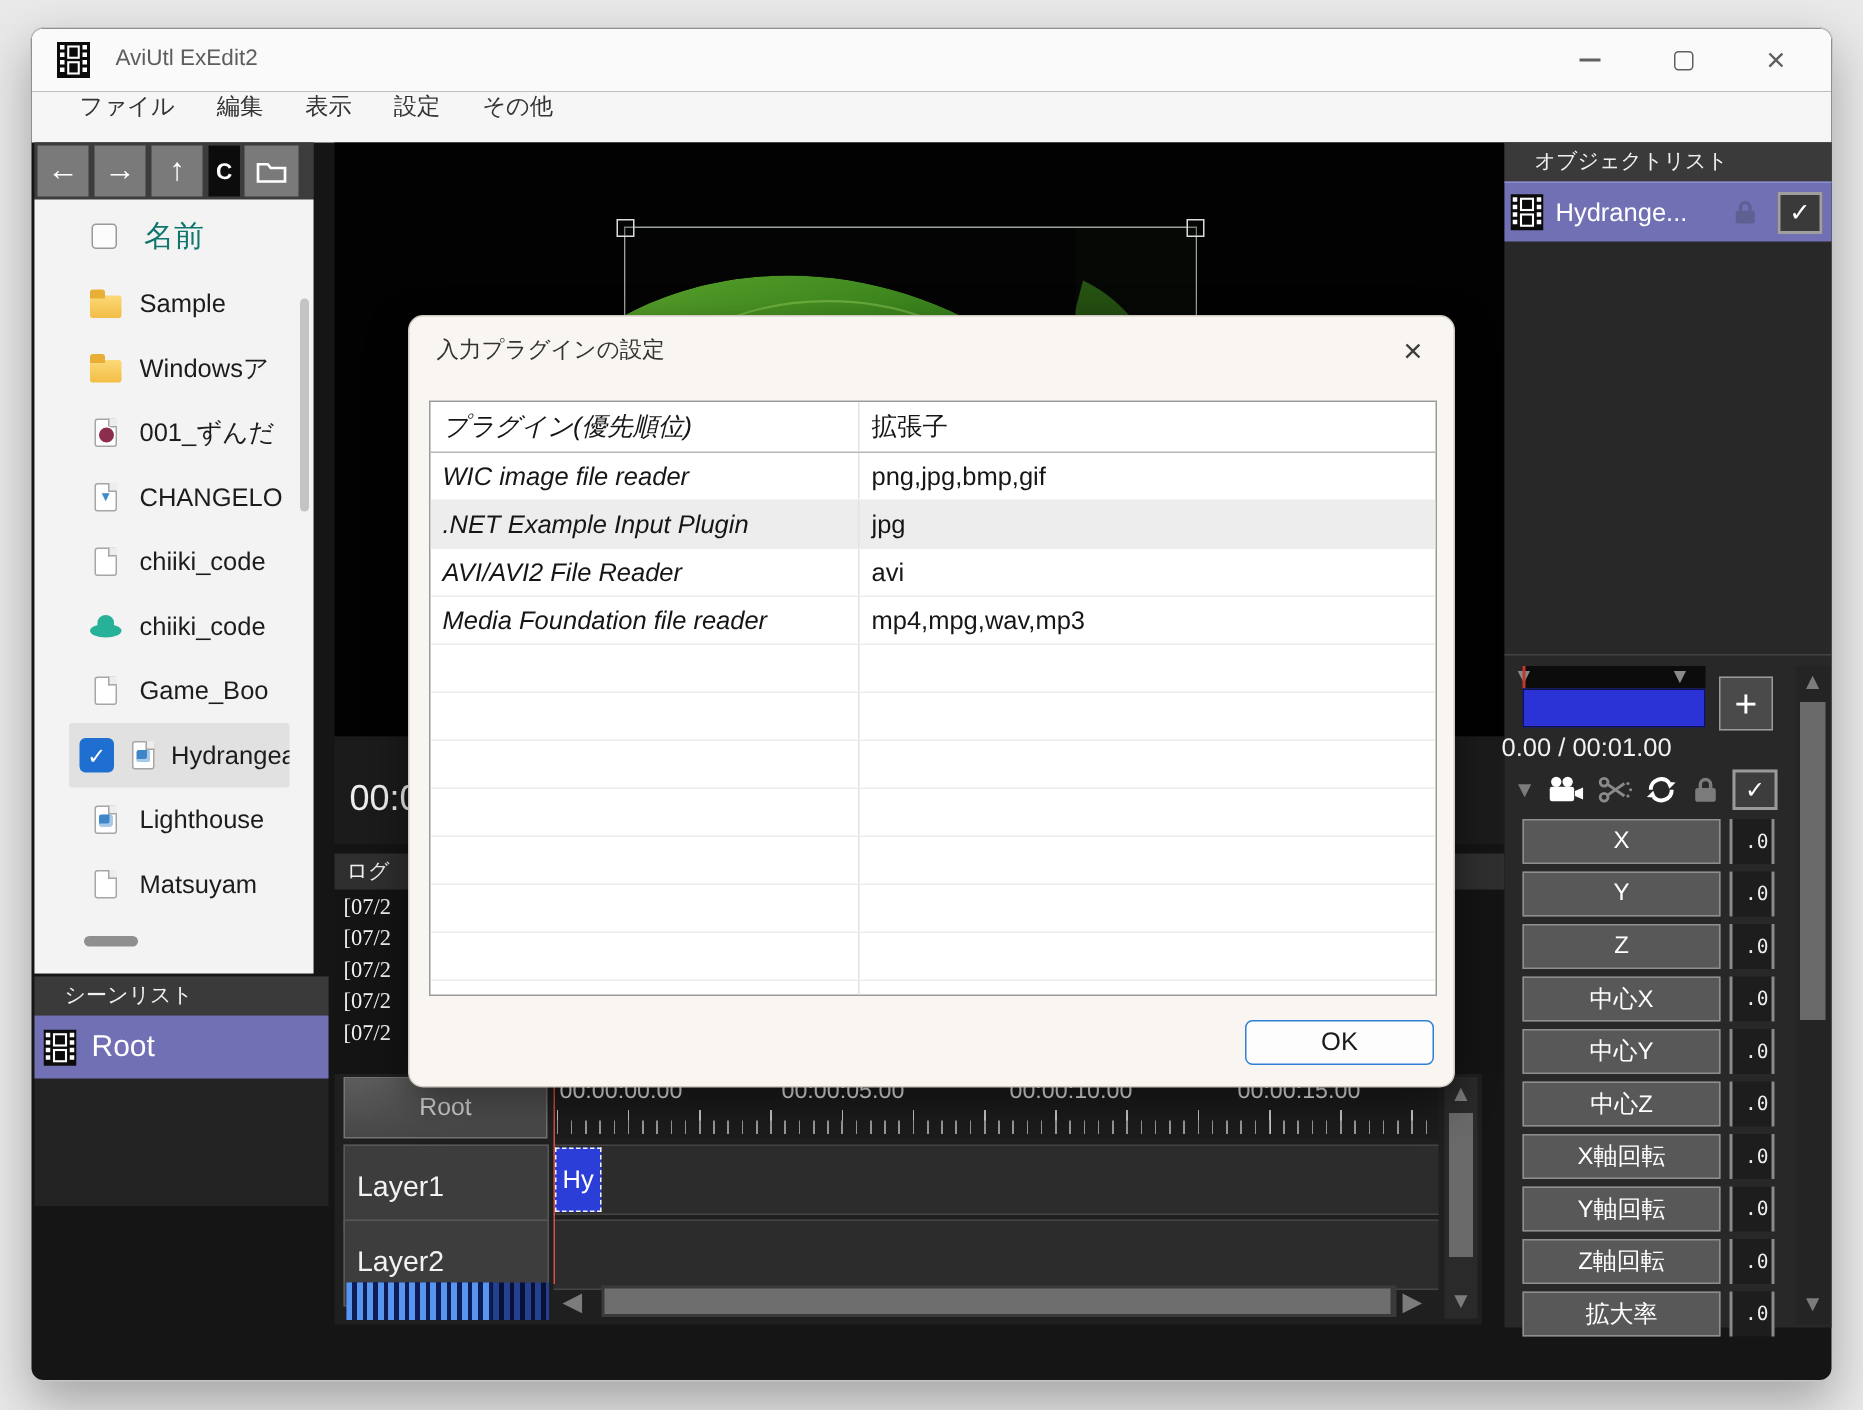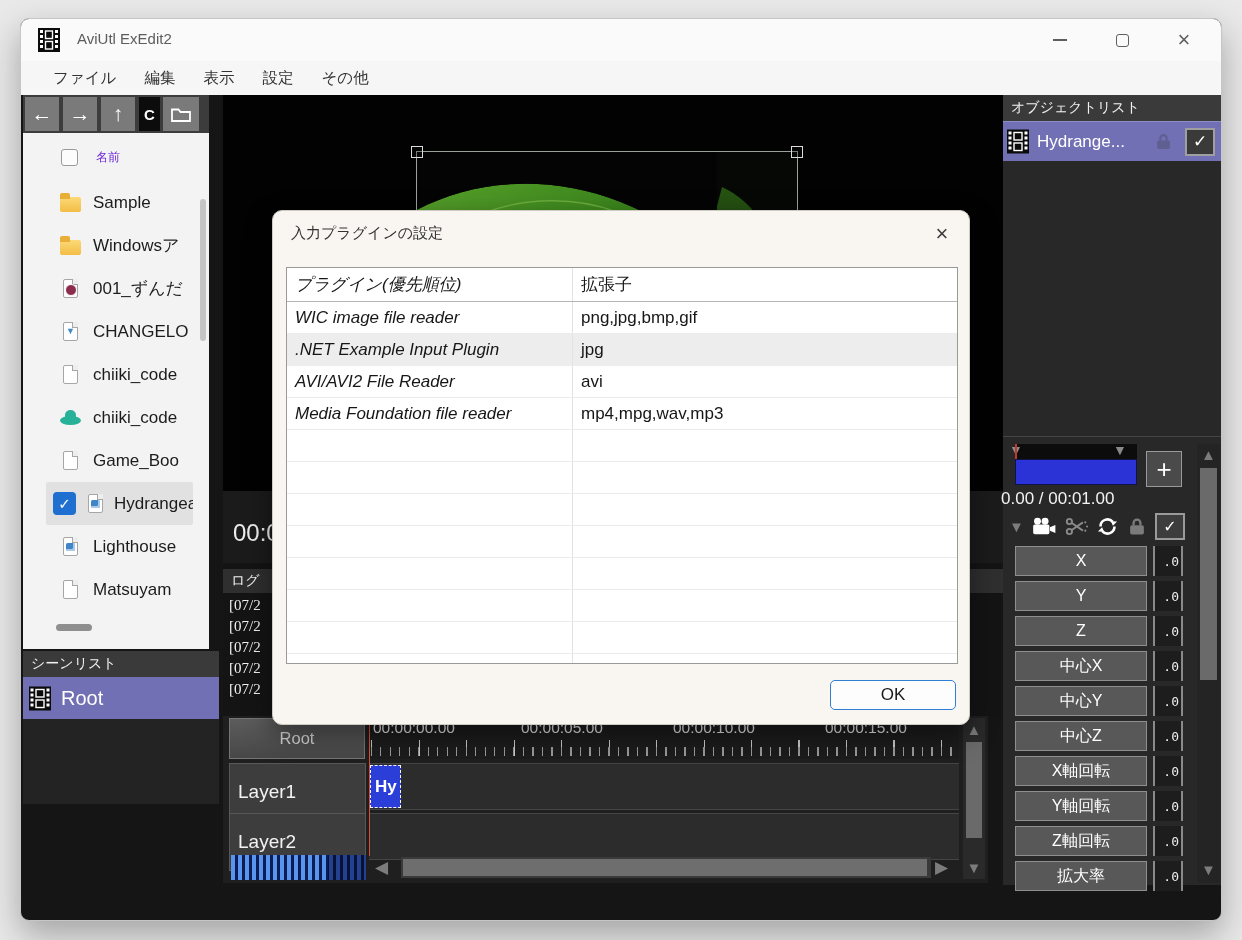--- a/index.html
+++ b/index.html
@@ -12,31 +12,31 @@
   
   .window{position:absolute;left:20px;top:18px;width:1202px;height:903px;background:#151515;
     border:1px solid #c6c6c6;border-radius:9px;overflow:hidden;box-shadow:0 14px 34px rgba(0,0,0,.30);}
   .titlebar{position:absolute;left:0;top:0;width:100%;height:42px;background:#fafafa;}
   .title-text{position:absolute;left:56px;top:11px;font-size:15px;color:#5d5d5d;}
   .wbtns{position:absolute;right:6px;top:0;height:42px;display:flex;}
   .wbtn{width:62px;height:42px;display:flex;align-items:center;justify-content:center;color:#5f5f5f;}
   .wmin{width:14px;height:2px;background:#5f5f5f;}
   .wmax{width:13px;height:13px;border:1.4px solid #5f5f5f;border-radius:3px;}
   .wclose{font-size:22px;line-height:1;}
-  .menubar{position:absolute;left:0;top:42px;width:100%;height:34px;background:#f6f6f6;display:flex;align-items:center;padding-left:18px;}
+  .menubar{position:absolute;left:0;top:42px;width:100%;height:34px;background:#f6f6f6;display:flex;padding-left:18px;}
   .menu-item{padding:0 14px;font-size:15.5px;color:#333;}
 
   
   .fp{position:absolute;left:2px;top:76px;width:186px;height:554px;background:#3c3c3c;}
   .fp-toolbar{position:absolute;left:0;top:0;width:100%;height:38px;background:#3c3c3c;}
   .navbtn{position:absolute;top:2px;height:34px;background:#7a7a7a;color:#fff;display:flex;align-items:center;justify-content:center;font-size:21px;font-weight:bold;}
   .flist{position:absolute;left:0;top:38px;width:186px;height:516px;background:#f3f3f3;overflow:hidden;}
   .fhead{height:48px;display:flex;align-items:center;gap:18px;padding-left:38px;}
   .hcheck{width:17px;height:17px;background:#fcfcfc;border:1px solid #9a9a9a;border-radius:3px;}
-  .fhead-label{font-size:12px;color:#6d28d9;}
+  .fhead-label{font-size:20px;color:#0f766e;}
   .frow{height:43px;display:flex;align-items:center;gap:12px;padding-left:36px;white-space:nowrap;}
   .frow .flabel{font-size:17px;color:#1c1c1c;overflow:hidden;}
   .frow.sel{background:#e1e1e1;margin-left:23px;margin-right:16px;padding-left:7px;border-radius:2px;gap:8px;}
   .cbx{flex:0 0 23px;width:23px;height:23px;background:#1f6fd0;border-radius:4px;color:#fff;display:flex;align-items:center;justify-content:center;font-size:15px;}
   .fic{flex:0 0 22px;display:flex;justify-content:center;}
   .vthumb{position:absolute;right:3px;top:66px;width:6px;height:142px;background:#c4c4c4;border-radius:3px;}
   .hthumb{position:absolute;left:33px;bottom:18px;width:36px;height:7px;background:#8f8f8f;border-radius:4px;}
 
   
   .ic-folder{position:relative;width:21px;height:15px;background:linear-gradient(#fbd978,#f3bd45);border-radius:2px;margin-top:4px;}
@@ -45,21 +45,21 @@
   .ic-doc::before{content:"";position:absolute;top:-1px;right:-1px;width:5px;height:5px;background:#ededed;border-left:1.2px solid #a6a6a6;border-bottom:1.2px solid #a6a6a6;}
   .ic-doc.video::after{content:"";position:absolute;left:1.5px;top:4px;width:10px;height:10px;border-radius:50%;background:#8d2d4e;box-shadow:inset 0 0 0 1.5px #8d2d4e;border:1.5px solid #fff;}
   .ic-doc.dl::after{content:"▼";position:absolute;left:2.5px;top:3px;font-size:9px;color:#3f8cc9;}
   .ic-doc.image::after{content:"";position:absolute;left:2.5px;top:5px;width:9px;height:8px;background:#3f86c9;border-radius:1.5px;box-shadow:inset -2px -2px 0 rgba(255,255,255,.55);}
   .ic-hat{position:relative;width:21px;height:15px;}
   .ic-hat::before{content:"";position:absolute;bottom:0;left:0;width:21px;height:9px;background:#27b199;border-radius:50%;}
   .ic-hat::after{content:"";position:absolute;left:5px;top:0;width:11px;height:10px;background:#27b199;border-radius:55% 55% 10% 10%;}
 
   
   .sp{position:absolute;left:2px;top:632px;width:196px;height:153px;background:#232323;}
-  .panel-head{height:26px;background:#3a3a3a;color:#f0f0f0;font-size:14px;display:flex;align-items:center;padding-left:8px;}
+  .panel-head{height:26px;background:#3a3a3a;color:#f0f0f0;font-size:14px;display:flex;align-items:center;padding-left:20px;}
   .scene-item{height:42px;background:#7170b4;display:flex;align-items:center;gap:10px;padding-left:6px;color:#fff;font-size:20px;}
 
   
   .pv{position:absolute;left:202px;top:76px;width:780px;height:396px;background:#020202;}
   .sel-rect{position:absolute;left:193px;top:56px;width:382px;height:340px;border:1px solid rgba(214,224,214,.72);}
   .leafclip{position:absolute;inset:0;overflow:hidden;}
   .hnd{position:absolute;width:12px;height:12px;border:1.6px solid #dcdcdc;background:rgba(10,10,10,.25);}
   .tb{position:absolute;left:202px;top:472px;width:780px;height:72px;background:#1b1b1b;}
   .tb-time{position:absolute;left:10px;top:28px;font-size:24px;color:#ededed;}
 
@@ -74,21 +74,21 @@
   .tl-tab{position:absolute;left:6px;top:2px;width:136px;height:41px;background:linear-gradient(#5c5c5c,#474747);border:1px solid #757575;color:#d6d6d6;font-size:16.5px;display:flex;align-items:center;justify-content:center;}
   .ruler{position:absolute;left:146px;top:2px;width:590px;height:41px;background:#1c1c1c;overflow:hidden;}
   .rlabel{position:absolute;top:1px;font-size:15.5px;color:#e6e6e6;white-space:nowrap;}
   .ticks{position:absolute;left:2px;right:0;bottom:3px;height:17px;
     background:
       repeating-linear-gradient(90deg,#9a9a9a 0 1px,transparent 1px 9.5px),
       repeating-linear-gradient(90deg,#cccccc 0 1px,transparent 1px 47.5px);
     background-size:100% 9px,100% 16px;background-position:left bottom,left bottom;background-repeat:no-repeat;}
   .lrow-h{position:absolute;left:6px;width:137px;height:58px;background:#3d3d3d;border:1px solid #585858;color:#f2f2f2;font-size:19px;display:flex;align-items:center;padding-left:8px;}
   .lrow-t{position:absolute;left:146px;width:590px;height:47px;background:#2c2c2c;border-top:1px solid #454545;border-bottom:1px solid #454545;}
-  .clip{position:absolute;left:147px;top:49px;width:31px;height:43px;background:#2b3ed8;border:1px dashed #f4f4f4;color:#fff;font-size:17px;display:flex;align-items:center;padding-left:4px;overflow:hidden;font-weight:bold;}
+  .clip{position:absolute;left:147px;top:49px;width:31px;height:43px;background:#2b3ed8;border:1px dashed #f4f4f4;color:#fff;font-size:17px;display:flex;align-items:center;padding-left:4px;overflow:hidden;}
   .playhead{position:absolute;left:146px;top:2px;width:1px;height:138px;background:#d8503c;z-index:3;}
   .gauge{position:absolute;left:8px;top:139px;width:135px;height:25px;background:repeating-linear-gradient(90deg,#23418f 0 4px,#081238 4px 7px);}
   .gauge-bright{position:absolute;left:0;top:0;width:72%;height:100%;background:repeating-linear-gradient(90deg,#5795ee 0 4px,#0d1c55 4px 7px);}
   .tri{color:#7c7c7c;font-size:15px;line-height:1;}
   .hscroll{position:absolute;left:178px;top:141px;width:530px;height:21px;background:#3a3a3a;}
   .hscroll-thumb{position:absolute;left:2px;top:2px;width:524px;height:17px;background:#6e6e6e;}
   .vscroll{position:absolute;left:740px;top:2px;width:22px;height:161px;background:#2a2a2a;display:flex;flex-direction:column;align-items:center;}
   .vs-thumb{position:absolute;left:3px;top:24px;width:16px;height:96px;background:#6a6a6a;}
 
   

